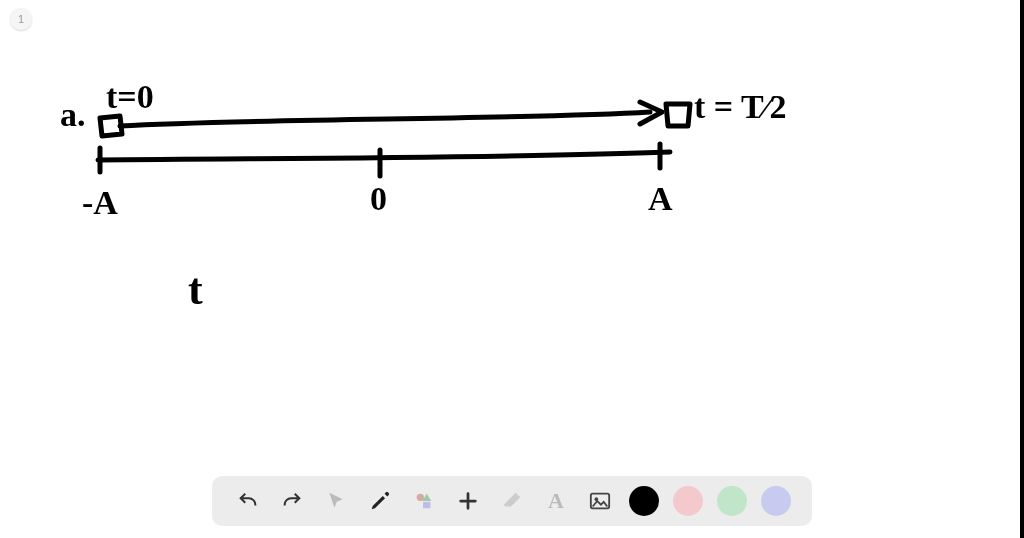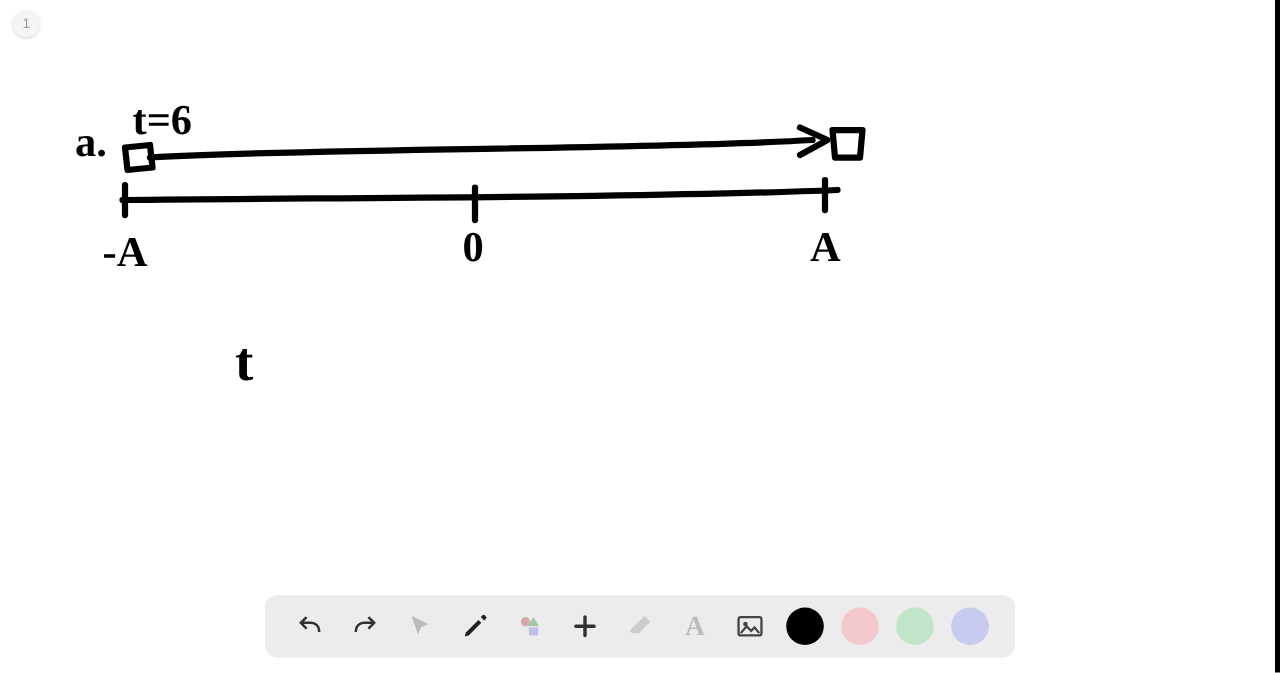--- a/index.html
+++ b/index.html
@@ -86,21 +86,22 @@
       <path d="M100 148 L100 172"></path>
 
       <path d="M380 150 L380 176"></path>
 
       <path d="M660 144 L660 168"></path>
     </g>
   </svg>
 
   
   <div class="hw sz-big" style="left:60px; top:96px;">a.</div>
-  <div class="hw sz-big" style="left:106px; top:78px;">t=6</div>
+  <div class="hw sz-big" style="left:106px; top:78px;">t=0</div>
+  <div class="hw sz-big" style="left:694px; top:88px;">t = T⁄2</div>
   <div class="hw sz-big" style="left:82px;  top:184px;">-A</div>
   <div class="hw sz-big" style="left:370px; top:180px;">0</div>
   <div class="hw sz-big" style="left:648px; top:180px;">A</div>
   <div class="hw sz-xl" style="left:188px; top:264px;">t</div>
 </div>
 
 <div class="right-edge"></div>
 
 <div class="toolbar">
   <div class="tool">

